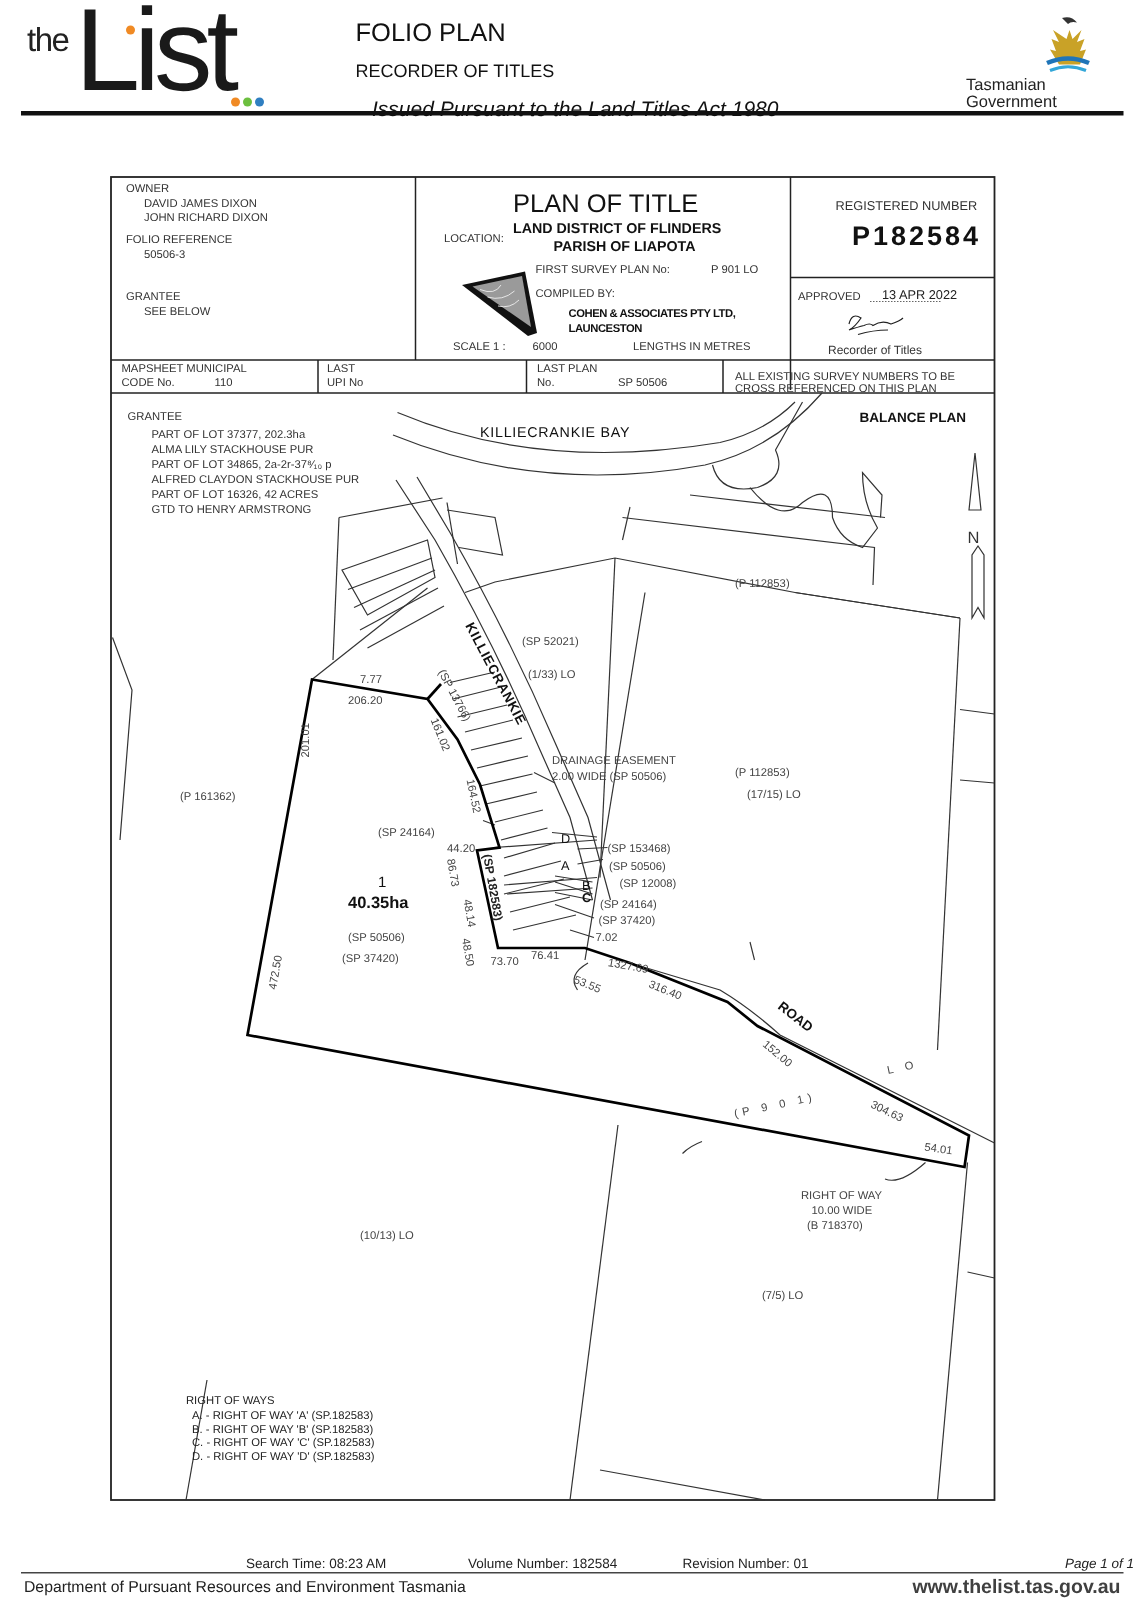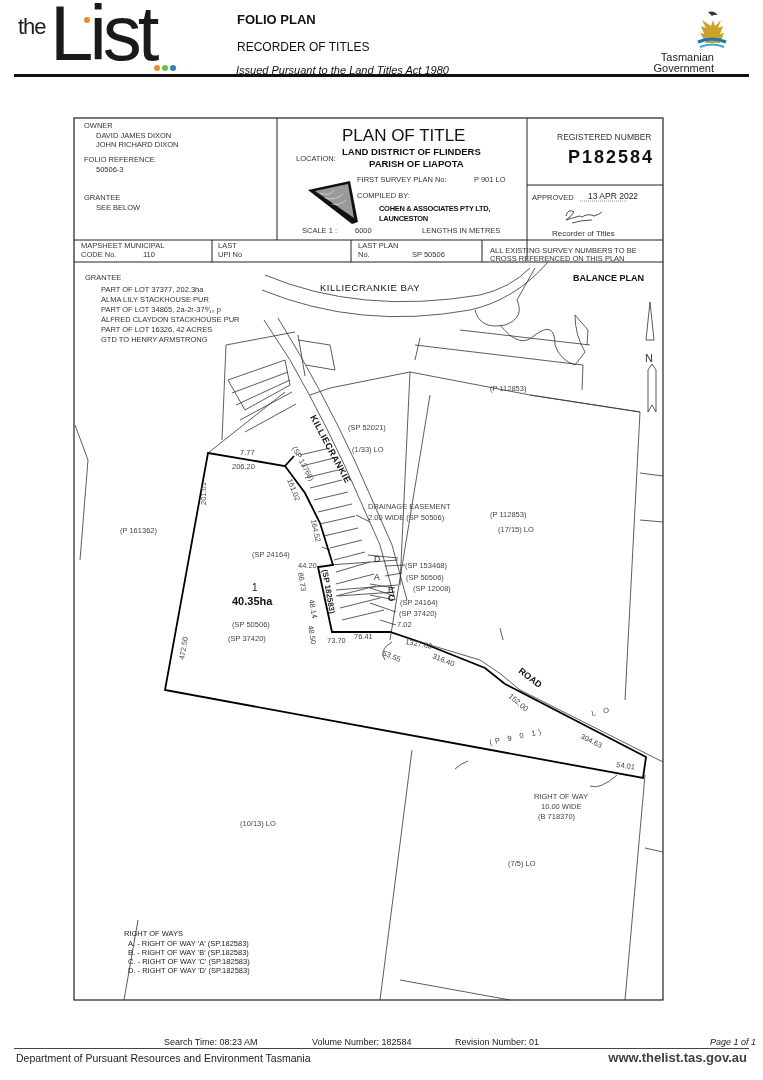--- a/index.html
+++ b/index.html
@@ -1,24 +1,24 @@
 <!DOCTYPE html>
 <html><head>
 <meta charset="utf-8">
 <style>
   html, body { margin:0; padding:0; background:#fff; }
   body { width:763px; height:1080px; position:relative; overflow:hidden; font-family:"Liberation Sans", sans-serif; color:#111; }
   .hdr { position:absolute; left:0; top:0; width:603px; height:80px; }
   .logo-the { position:absolute; left:18px; top:14px; font-size:22px; color:#222; letter-spacing:-1px; }
   .logo-list { position:absolute; left:50px; top:-6px; font-size:78px; font-weight:300; color:#1a1a1a; letter-spacing:-4px; line-height:78px; }
   .logo-dot { position:absolute; width:6px; height:6px; border-radius:50%; }
-  .title { position:absolute; left:237px; top:12px; font-size:13px; font-weight:bold; }
+  .title { position:absolute; left:237px; top:12px; font-size:17px; font-weight:normal; }
   .subtitle { position:absolute; left:237px; top:40px; font-size:12px; }
-  .act { position:absolute; left:236px; top:64px; font-size:11px; font-style:italic; }
-  .gov { position:absolute; left:644px; top:52px; width:70px; text-align:right; font-size:11px; line-height:11px; color:#222; }
+  .act { position:absolute; left:248px; top:64px; font-size:14px; font-style:italic; }
+  .gov { position:absolute; left:644px; top:52px; width:70px; text-align:left; font-size:11px; line-height:11px; color:#222; }
   .rule-top { position:absolute; left:14px; top:74px; width:735px; height:3px; background:#111; }
   .plan { position:absolute; left:0; top:0; }
   .ftr-row { position:absolute; top:1037px; font-size:9px; color:#222; }
   .rule-bot { position:absolute; left:14px; top:1048px; width:735px; height:1px; background:#444; }
   .dept { position:absolute; left:16px; top:1052px; font-size:10.5px; color:#222; }
   .url { position:absolute; right:16px; top:1050px; font-size:13px; font-weight:bold; color:#404040; }
   svg text { font-family:"Liberation Sans", sans-serif; }
 </style>
 </head>
 <body>

